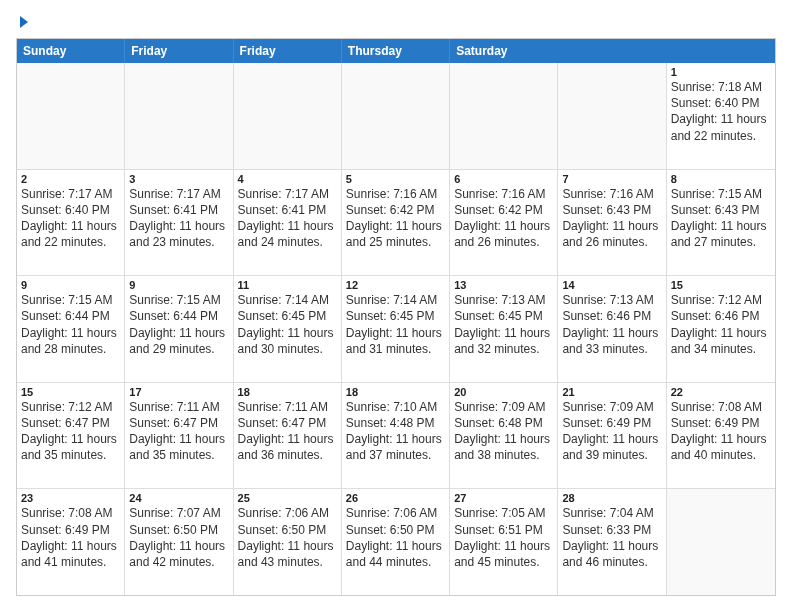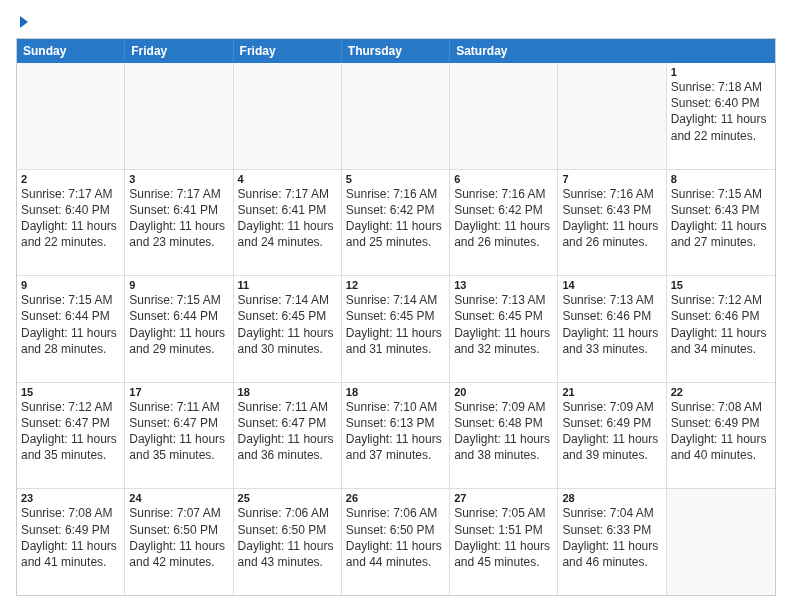--- a/index.html
+++ b/index.html
@@ -240,21 +240,21 @@
           </div>
           <div class="cal-cell">
             <div class="day-num">18</div>
             <div class="cell-text" style="white-space: pre-line;">Sunrise: 7:11 AM
 Sunset: 6:47 PM
 Daylight: 11 hours and 36 minutes.</div>
           </div>
           <div class="cal-cell">
             <div class="day-num">18</div>
             <div class="cell-text" style="white-space: pre-line;">Sunrise: 7:10 AM
-Sunset: 6:13 PM
+Sunset: 4:48 PM
 Daylight: 11 hours and 37 minutes.</div>
           </div>
           <div class="cal-cell">
             <div class="day-num">20</div>
             <div class="cell-text" style="white-space: pre-line;">Sunrise: 7:09 AM
 Sunset: 6:48 PM
 Daylight: 11 hours and 38 minutes.</div>
           </div>
           <div class="cal-cell">
             <div class="day-num">21</div>
@@ -290,21 +290,21 @@
           </div>
           <div class="cal-cell">
             <div class="day-num">26</div>
             <div class="cell-text" style="white-space: pre-line;">Sunrise: 7:06 AM
 Sunset: 6:50 PM
 Daylight: 11 hours and 44 minutes.</div>
           </div>
           <div class="cal-cell">
             <div class="day-num">27</div>
             <div class="cell-text" style="white-space: pre-line;">Sunrise: 7:05 AM
-Sunset: 1:51 PM
+Sunset: 6:51 PM
 Daylight: 11 hours and 45 minutes.</div>
           </div>
           <div class="cal-cell">
             <div class="day-num">28</div>
             <div class="cell-text" style="white-space: pre-line;">Sunrise: 7:04 AM
 Sunset: 6:33 PM
 Daylight: 11 hours and 46 minutes.</div>
           </div>
           <div class="cal-cell empty"></div>
         </div>

